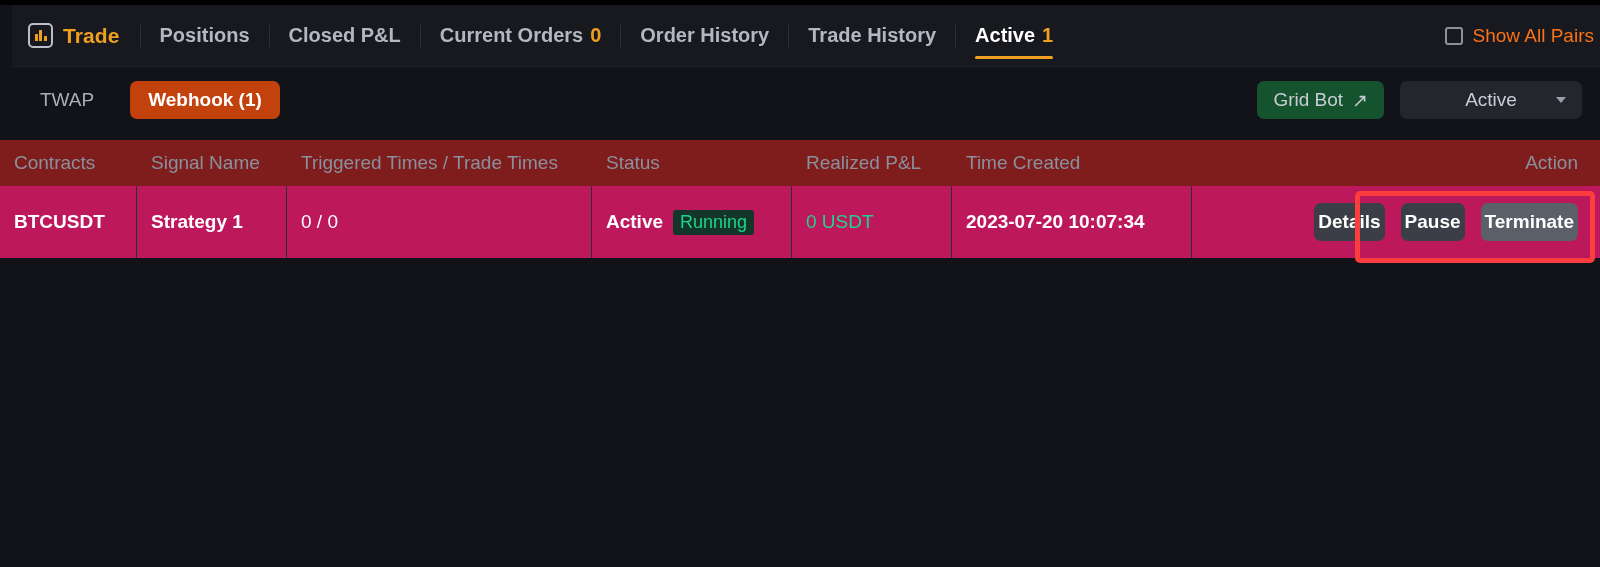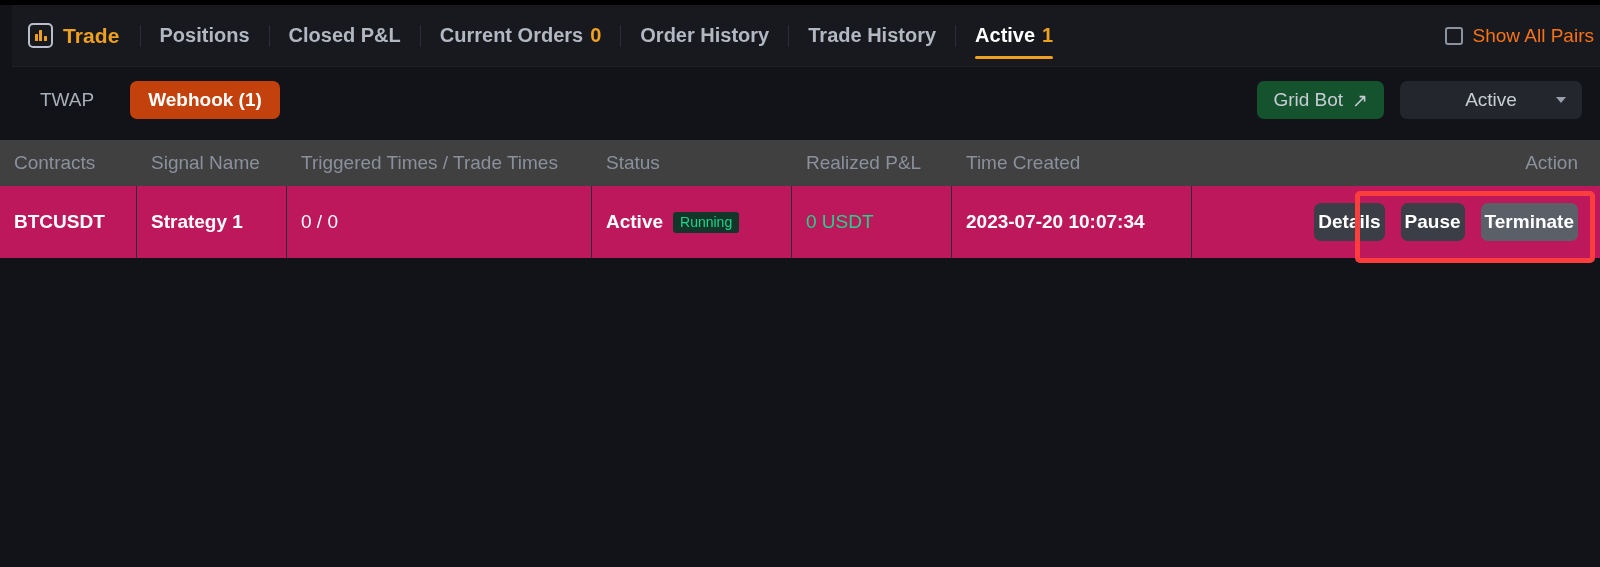--- a/index.html
+++ b/index.html
@@ -199,21 +199,21 @@
     position: absolute;
     top: 140px; left: 0;
     width: 1600px;
   }
   .thead {
     display: flex;
     align-items: center;
     height: 46px;
     color: #8a909c;
     font-size: 19px;
-    background: #404040;
+    background: #7f1d1d;
   }
   .trow {
     display: flex;
     align-items: stretch;
     height: 72px;
     background: #be185d;
     color: #ffffff;
     font-size: 19px;
   }
   .cell {
@@ -235,21 +235,21 @@
   .thead .cell  { border-right: none; }
   .trow .c-contracts { padding-left: 14px; font-weight: bold; }
   .trow .c-signal    { font-weight: bold; }
   .trow .c-time      { font-weight: bold; }
   .thead .c-action, .trow .c-action { justify-content: flex-end; padding-right: 22px; }
 
   .status-wrap { display: flex; align-items: center; gap: 10px; font-weight: bold; }
   .badge-running {
     background: #14362a;
     color: #1fd38a;
-    font-size: 14px;
+    font-size: 18px;
     font-weight: normal;
     padding: 3px 7px 4px 7px;
     border-radius: 3px;
     line-height: 1;
   }
   .pnl-green { color: #1fd38a; }
 
   .action-btns {
     display: flex;
     align-items: center;

